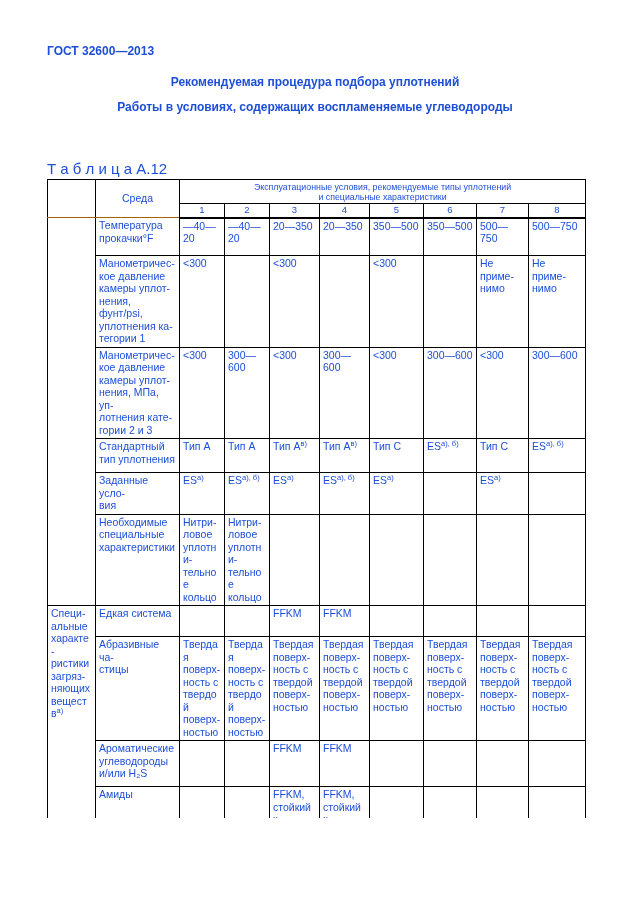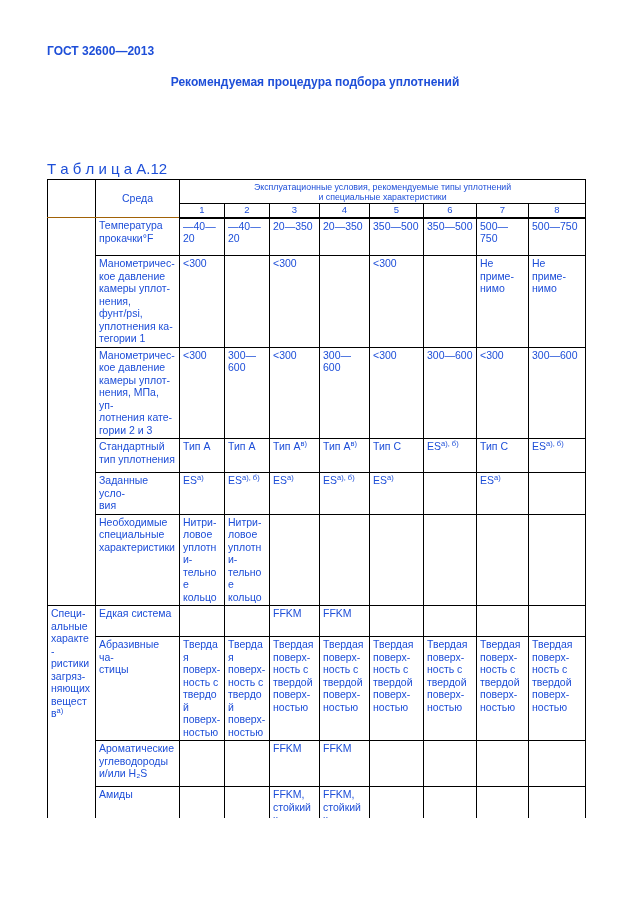--- a/index.html
+++ b/index.html
@@ -85,20 +85,21 @@
     font-size: 14px;
   }
 </style>
 </head>
 <body>
 
 <div class="page">
   <div class="doc-number">ГОСТ 32600—2013</div>
   <div class="head-block">
     <div>Рекомендуемая процедура подбора уплотнений</div>
+    <div class="subtitle">Работы в условиях, содержащих воспламеняемые углеводороды</div>
   </div>
   <div class="table-caption">Т а б л и ц а  А.12</div>
   <table class="main">
       <colgroup>
         <col style="width: 48px;">
         <col style="width: 84px;">
         <col style="width: 45px;">
         <col style="width: 45px;">
         <col style="width: 50px;">
         <col style="width: 50px;">

